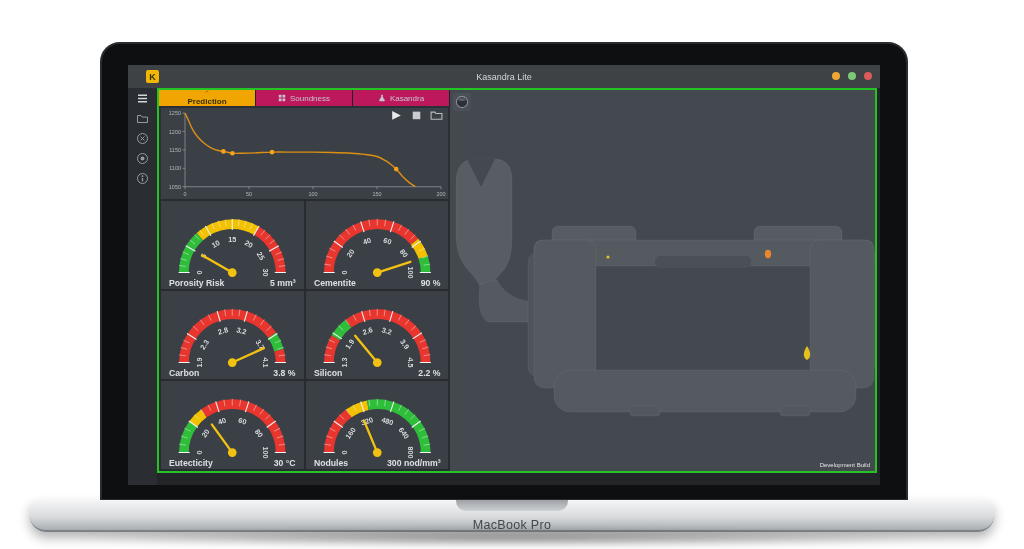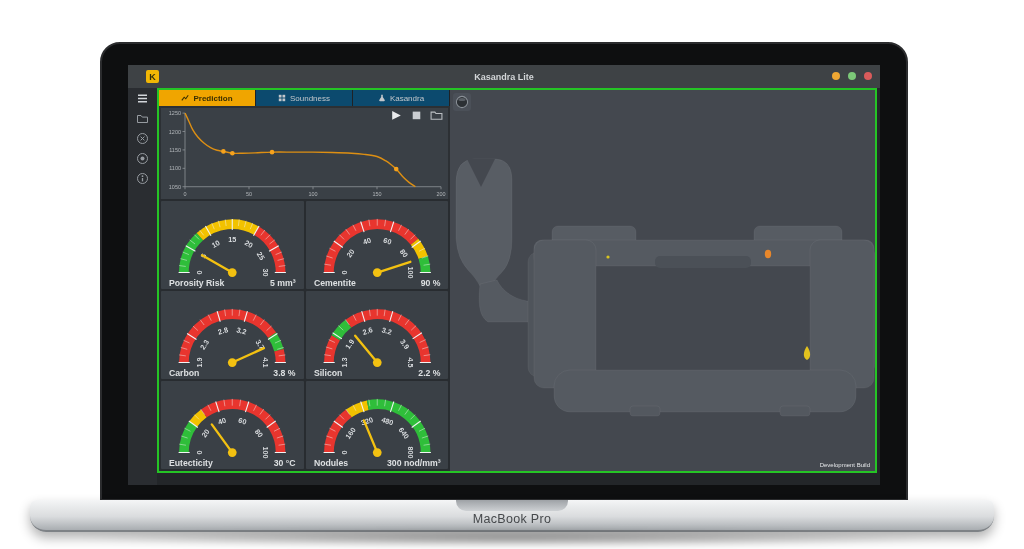--- a/index.html
+++ b/index.html
@@ -6,44 +6,44 @@
   html,body{width:1024px;height:549px;background:#ffffff;font-family:"Liberation Sans",sans-serif;overflow:hidden;}
   .stage{position:relative;width:1024px;height:549px;}
   
   .screen{position:absolute;left:100px;top:42px;width:808px;height:459px;background:#0e0f10;
           border:2px solid #2b2c2e;border-radius:20px 20px 0 0;padding:21px 26px 14px;}
   .base{position:absolute;left:30px;top:500px;width:964px;height:32px;
         background:linear-gradient(#f4f5f6,#dadcde 55%,#a9adb1);border-radius:6px 6px 16px 16px;
         border-bottom:2px solid #7e8286;box-shadow:0 6px 12px rgba(0,0,0,.30);}
   .notch{position:absolute;left:50%;top:0;transform:translateX(-50%);width:112px;height:11px;
          background:linear-gradient(#9ea2a6,#cdd0d3);border-radius:0 0 10px 10px;}
-  .base-label{position:absolute;left:0;right:0;top:12px;text-align:center;font-size:12.5px;color:#45484b;letter-spacing:.3px;}
+  .base-label{position:absolute;left:0;right:0;top:18px;text-align:center;font-size:12.5px;color:#45484b;letter-spacing:.3px;}
   .floor-shadow{position:absolute;left:70px;top:529px;width:884px;height:18px;
          background:radial-gradient(ellipse at center,rgba(0,0,0,.35),rgba(0,0,0,0) 70%);filter:blur(3px);}
   
   .app{width:752px;height:420px;background:#232629;display:flex;flex-direction:column;}
   .titlebar{height:23px;background:#3e4245;position:relative;display:flex;align-items:center;flex:none;}
   .logo{position:absolute;left:18px;top:5px;width:13px;height:13px;background:#f2b705;border-radius:2px;
         color:#33300a;font-size:9px;font-weight:bold;display:flex;align-items:center;justify-content:center;}
-  .wtitle{flex:1;text-align:center;font-size:9px;color:#d3d6d8;font-weight:bold;}
+  .wtitle{flex:1;text-align:center;font-size:9px;color:#d3d6d8;}
   .traffic{position:absolute;right:8px;top:7px;display:flex;gap:8px;}
   .tl{width:8px;height:8px;border-radius:50%;display:inline-block;}
   .appbody{flex:1;display:flex;min-height:0;}
   .sidebar{width:29px;background:#2a2d31;display:flex;flex-direction:column;align-items:center;padding-top:4px;gap:7px;flex:none;}
   .sb-btn{width:13px;height:13px;color:#969ba0;background:none;border:none;cursor:pointer;display:flex;align-items:center;justify-content:center;}
   .sb-btn:first-child{color:#d2d6da;}
   .sb-btn svg{width:13px;height:13px;}
   .client{flex:1;border:2px solid #25c425;margin:0 3px 12px 0;display:flex;min-width:0;}
   
   .leftcol{width:291px;flex:none;display:flex;flex-direction:column;background:#2c3034;}
   .tabs{height:16px;display:flex;background:#26292d;flex:none;}
   .tab{flex:1;display:flex;align-items:center;justify-content:center;gap:4px;font-size:8px;color:#c3c7cb;
-       border-right:1px solid #1f2225;cursor:pointer;background:#0c4a6e;}
+       border-right:1px solid #1f2225;cursor:pointer;background:#be185d;}
   .tab svg{width:8px;height:8px;}
-  .tab.active{background:#f0a500;color:#3a2f00;font-weight:bold;}
+  .tab.active{background:#f0a500;color:#3a2f00;font-weight:bold;flex-direction:column;}
   .chart-panel{height:91px;background:#3a4046;margin:2px 2px 0;position:relative;flex:none;}
   .chart-toolbar{position:absolute;top:2px;right:5px;display:flex;gap:7px;z-index:2;}
   .ct-btn{width:13px;height:11px;background:none;border:none;cursor:pointer;display:flex;align-items:center;justify-content:center;padding:0;}
   #cooling-chart{width:100%;height:100%;display:block;}
   .gauge-grid{flex:1;display:grid;grid-template-columns:1fr 1fr;grid-auto-rows:1fr;gap:2px;padding:2px;background:#282c30;min-height:0;}
   .tile{background:#3a4046;border-radius:1px;overflow:hidden;}
   .gauge-svg{width:100%;height:100%;display:block;}
   svg text{font-family:"Liberation Sans",sans-serif;user-select:none;}
   
   .viewport{flex:1;position:relative;background:#44484f;min-width:0;}

